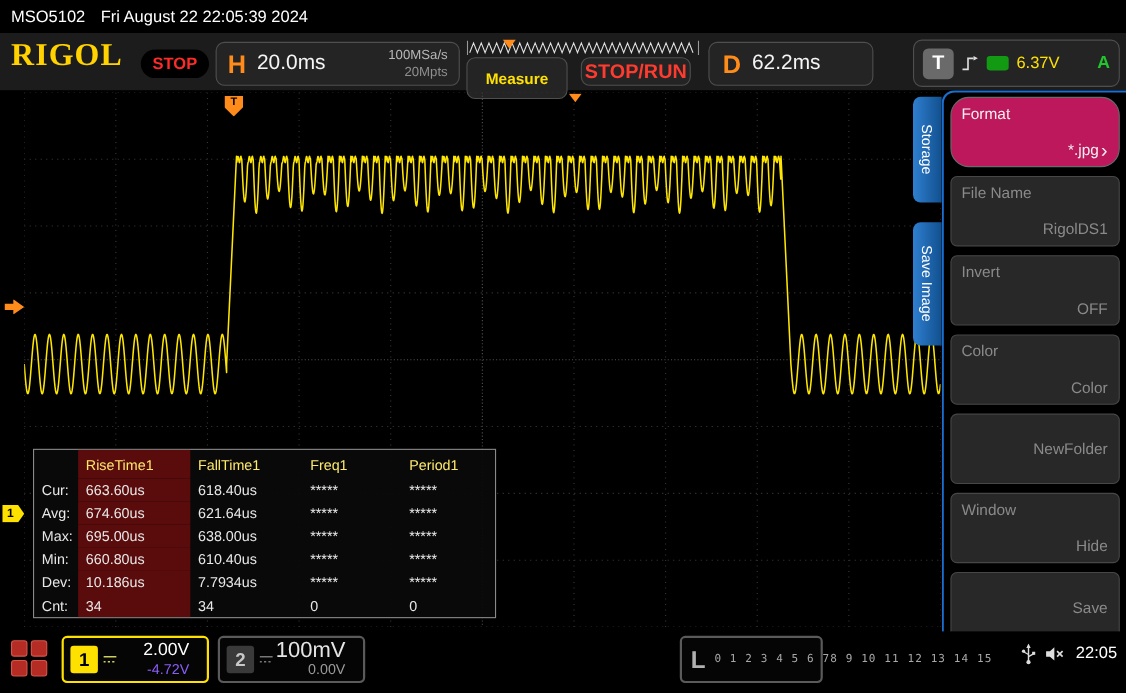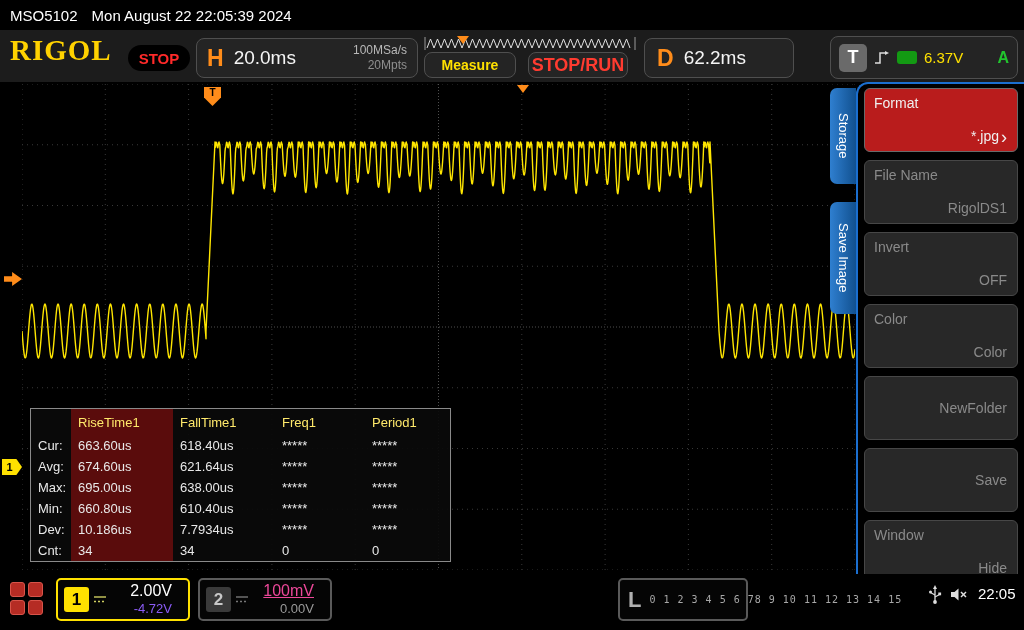--- a/index.html
+++ b/index.html
@@ -20,21 +20,21 @@
     align-items:center;justify-content:center;}
   .hbox{background:#242424;border:1px solid #4f4f4f;border-radius:8px;}
   #h-box{position:absolute;left:196px;top:8px;width:222px;height:40px;display:flex;
     align-items:center;padding:0 10px;}
   .hd-letter{color:#ff8c1a;font-weight:bold;font-size:23px;margin-right:10px;}
   .hd-value{color:#f5f5f5;font-size:19px;}
   .hd-right{margin-left:auto;text-align:right;line-height:15px;}
   .hd-right .sr{display:block;color:#b8b8b8;font-size:12px;}
   .hd-right .md{display:block;color:#8f8f8f;font-size:12px;}
   #preview-strip{position:absolute;left:424px;top:6px;width:212px;height:16px;}
-  #measure-btn{position:absolute;left:424px;top:22px;width:92px;height:26px;display:flex;
+  #measure-btn{position:absolute;left:424px;top:22px;width:92px;height:38px;display:flex;
     align-items:center;justify-content:center;color:#ffe100;font-weight:bold;font-size:14px;}
   #runstop-btn{position:absolute;left:528px;top:22px;width:100px;height:26px;display:flex;
     align-items:center;justify-content:center;color:#ff3b30;font-weight:bold;font-size:18px;}
   #d-box{position:absolute;left:644px;top:8px;width:150px;height:40px;display:flex;
     align-items:center;padding:0 12px;}
   #t-box{position:absolute;left:830px;top:6px;width:188px;height:43px;display:flex;
     align-items:center;gap:7px;padding:0 8px;}
   .t-square{width:28px;height:28px;background:#6a6a6a;border-radius:5px;color:#fff;
     font-weight:bold;font-size:18px;display:flex;align-items:center;justify-content:center;}
   .t-src{width:20px;height:13px;background:#139a13;border-radius:3px;display:inline-block;}
@@ -68,21 +68,21 @@
   .m-head{color:#ffe96b;}
   .m-c1{background:#5a0c0c;}
 
   
   #menu-panel{position:absolute;left:856px;top:82px;width:168px;height:510px;z-index:6;
     border-left:2px solid #1b6fd0;border-top:2px solid #1b6fd0;border-bottom:2px solid #1b6fd0;
     border-radius:12px 0 0 12px;background:#000;display:flex;flex-direction:column;
     padding:4px 6px 4px 6px;gap:8px;}
   .menu-item{position:relative;height:64px;background:#282828;border:1px solid #474747;
     border-radius:6px;flex:0 0 auto;}
-  .menu-item.selected{background:#b91c1c;border-color:#6a6a6a;}
+  .menu-item.selected{background:#be185d;border-color:#6a6a6a;border-radius:17px;}
   .mi-label{position:absolute;left:9px;top:6px;font-size:14px;color:#8a8a8a;}
   .menu-item.selected .mi-label{color:#f0f0f0;}
   .mi-value{position:absolute;right:10px;bottom:7px;font-size:14px;color:#8a8a8a;
     display:flex;align-items:flex-end;gap:2px;}
   .menu-item.selected .mi-value{color:#f0f0f0;}
   .mi-arrow{font-size:18px;line-height:14px;}
   .mi-center{position:absolute;right:10px;top:50%;transform:translateY(-50%);
     font-size:14px;color:#8a8a8a;}
   .side-tab{position:absolute;width:26px;background:linear-gradient(to right,#2f7fd0,#11508f);
     color:#fff;font-size:13px;border-radius:7px 0 0 7px;display:flex;align-items:center;
@@ -101,38 +101,38 @@
   #ch2-box{left:198px;border:2px solid #5a5a5a;}
   .ch-badge{width:25px;height:25px;border-radius:3px;font-weight:bold;font-size:17px;
     display:flex;align-items:center;justify-content:center;flex:0 0 auto;}
   #ch1-box .ch-badge{background:#ffe100;color:#000;}
   #ch2-box .ch-badge{background:#3a3a3a;color:#c8c8c8;}
   .ch-coup{margin-left:5px;flex:0 0 auto;}
   .ch-vals{flex:1;display:flex;flex-direction:column;align-items:flex-end;padding-right:8px;
     line-height:18px;}
   #ch1-box .ch-scale{color:#fff;font-size:16px;}
   #ch1-box .ch-offset{color:#8b5cf6;font-size:13px;}
-  #ch2-box .ch-scale{color:#ec4899;font-size:16px;text-decoration:underline;}
+  #ch2-box .ch-scale{color:#e5e5e5;font-size:20px;}
   #ch2-box .ch-offset{color:#9a9a9a;font-size:13px;}
   #l-box{position:absolute;left:618px;top:4px;width:130px;height:43px;border:2px solid #5a5a5a;
     border-radius:5px;display:flex;align-items:center;padding:0 8px;background:#050505;}
   #l-box .l-label{color:#b0b0b0;font-weight:bold;font-size:22px;margin-right:8px;}
   .dig-rows{display:flex;line-height:13px;}
   .dig-rows span{font-family:"DejaVu Sans Mono",monospace;font-size:10px;color:#a8a8a8;
     letter-spacing:1px;white-space:nowrap;}
   #usb-icon{position:absolute;left:928px;top:11px;}
   #speaker-icon{position:absolute;left:950px;top:13px;}
   #clock{position:absolute;left:978px;top:11px;color:#fff;font-size:15px;}
 </style>
 </head>
 <body>
 
 <div id="statusbar">
   <span class="model">MSO5102</span>
-  <span>Mon August 22 22:05:39 2024</span>
+  <span>Fri August 22 22:05:39 2024</span>
 </div>
 
 <div id="header">
   <div id="logo">RIGOL</div>
   <div id="stop-badge">STOP</div>
 
   <div id="h-box" class="hbox">
     <span class="hd-letter">H</span>
     <span class="hd-value">20.0ms</span>
     <span class="hd-right">
@@ -266,25 +266,25 @@
     <span class="mi-value">OFF</span>
   </div>
   <div class="menu-item">
     <span class="mi-label">Color</span>
     <span class="mi-value">Color</span>
   </div>
   <div class="menu-item">
     <span class="mi-center">NewFolder</span>
   </div>
   <div class="menu-item">
-    <span class="mi-center">Save</span>
-  </div>
-  <div class="menu-item">
     <span class="mi-label">Window</span>
     <span class="mi-value">Hide</span>
+  </div>
+  <div class="menu-item">
+    <span class="mi-center">Save</span>
   </div>
 </div>
 
 <div id="bottombar">
   <div id="menu-grid">
     <span></span>
       <span></span>
       <span></span>
       <span></span>
   </div>

